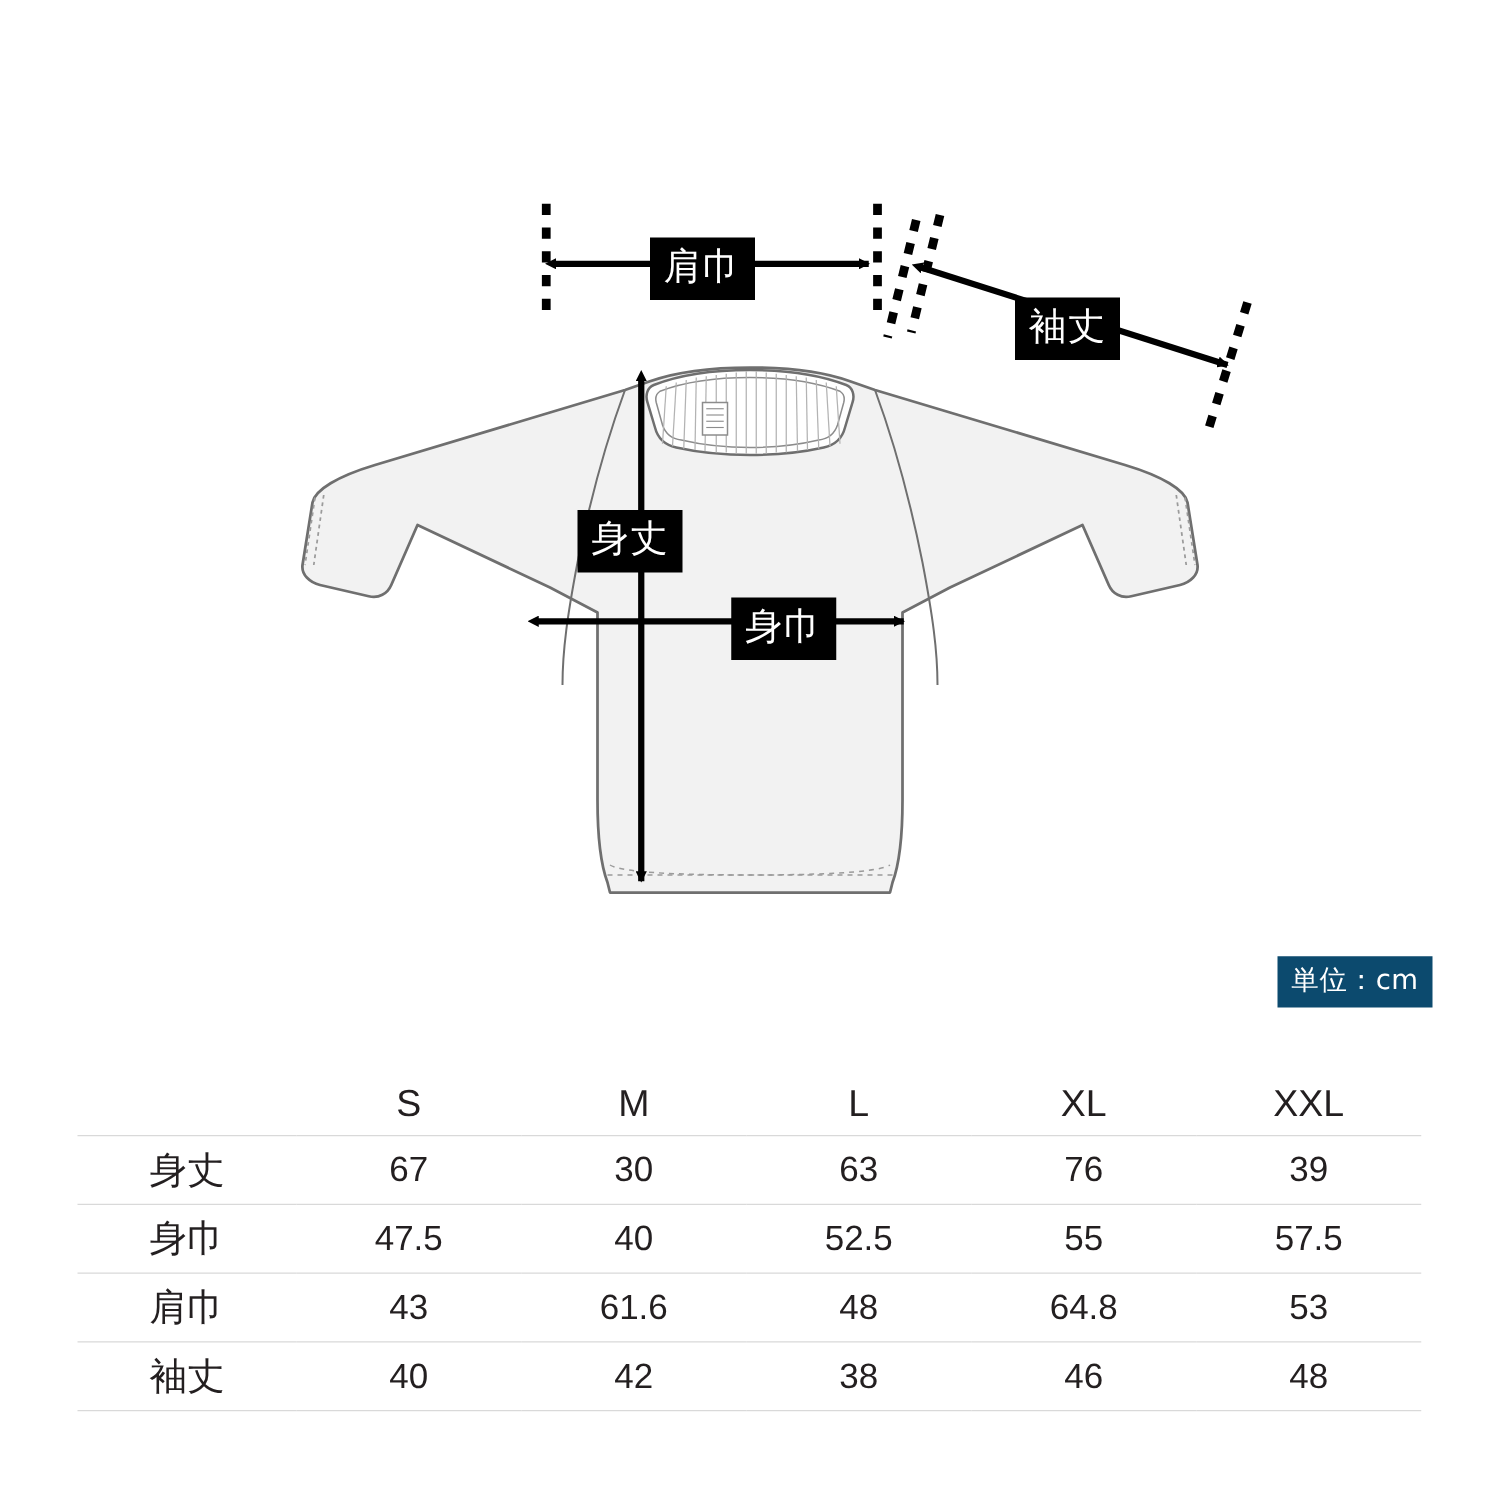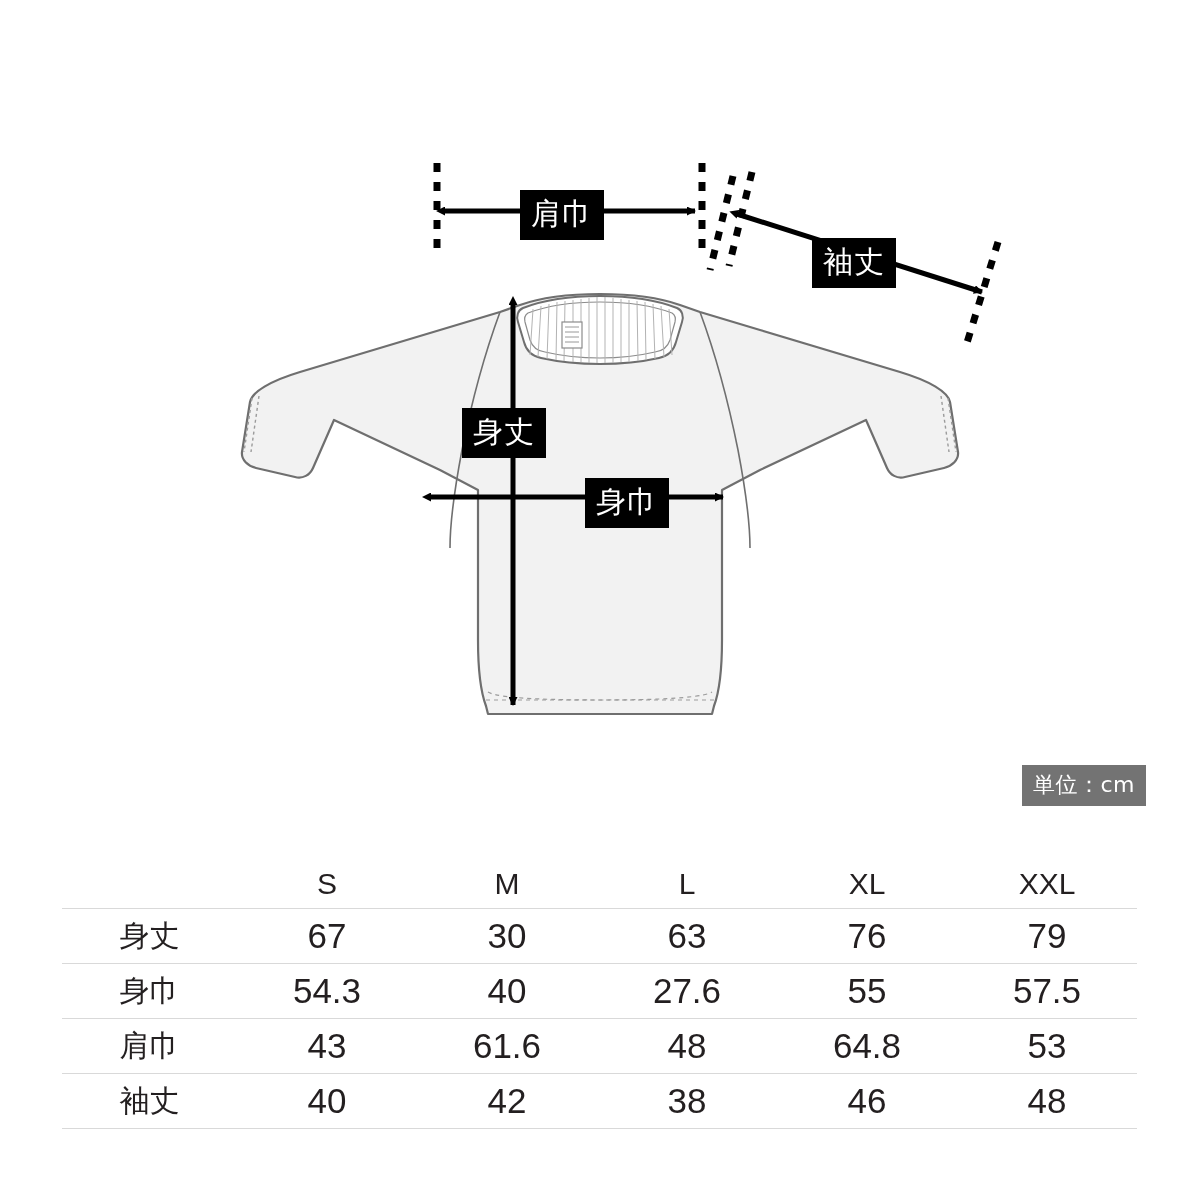--- a/index.html
+++ b/index.html
@@ -37,21 +37,21 @@
     font-size: 30px;
     line-height: 1;
     padding: 9px 11px 11px 11px;
     letter-spacing: 1px;
     white-space: nowrap;
     font-family: "DejaVu Sans", sans-serif;
   }
 
   .unit-label {
     position: absolute;
-    background: #737373;
+    background: #0c4a6e;
     color: #ffffff;
     font-size: 22px;
     line-height: 1;
     padding: 9px 11px 10px 11px;
     white-space: nowrap;
     font-family: "DejaVu Sans", sans-serif;
     letter-spacing: 0.5px;
   }
 
   #size-table-wrap {
@@ -64,21 +64,21 @@
   table.size-table {
     border-collapse: collapse;
     width: 1075px;
     table-layout: fixed;
   }
 
   table.size-table th,
   table.size-table td {
     text-align: center;
     font-weight: normal;
-    font-size: 35px;
+    font-size: 28px;
     color: #231f20;
     padding: 0;
     height: 54px;
     vertical-align: middle;
   }
 
   table.size-table thead th {
     border: none;
     height: 48px;
     font-size: 30px;
@@ -270,27 +270,27 @@
         <th class="num">XXL</th>
       </tr>
     </thead>
     <tbody>
       <tr>
         <th class="row-head">身丈</th>
         <td class="num">67</td>
         <td class="num">30</td>
         <td class="num">63</td>
         <td class="num">76</td>
-        <td class="num">79</td>
+        <td class="num">39</td>
       </tr>
       <tr>
         <th class="row-head">身巾</th>
-        <td class="num">54.3</td>
+        <td class="num">47.5</td>
         <td class="num">40</td>
-        <td class="num">27.6</td>
+        <td class="num">52.5</td>
         <td class="num">55</td>
         <td class="num">57.5</td>
       </tr>
       <tr>
         <th class="row-head">肩巾</th>
         <td class="num">43</td>
         <td class="num">61.6</td>
         <td class="num">48</td>
         <td class="num">64.8</td>
         <td class="num">53</td>

